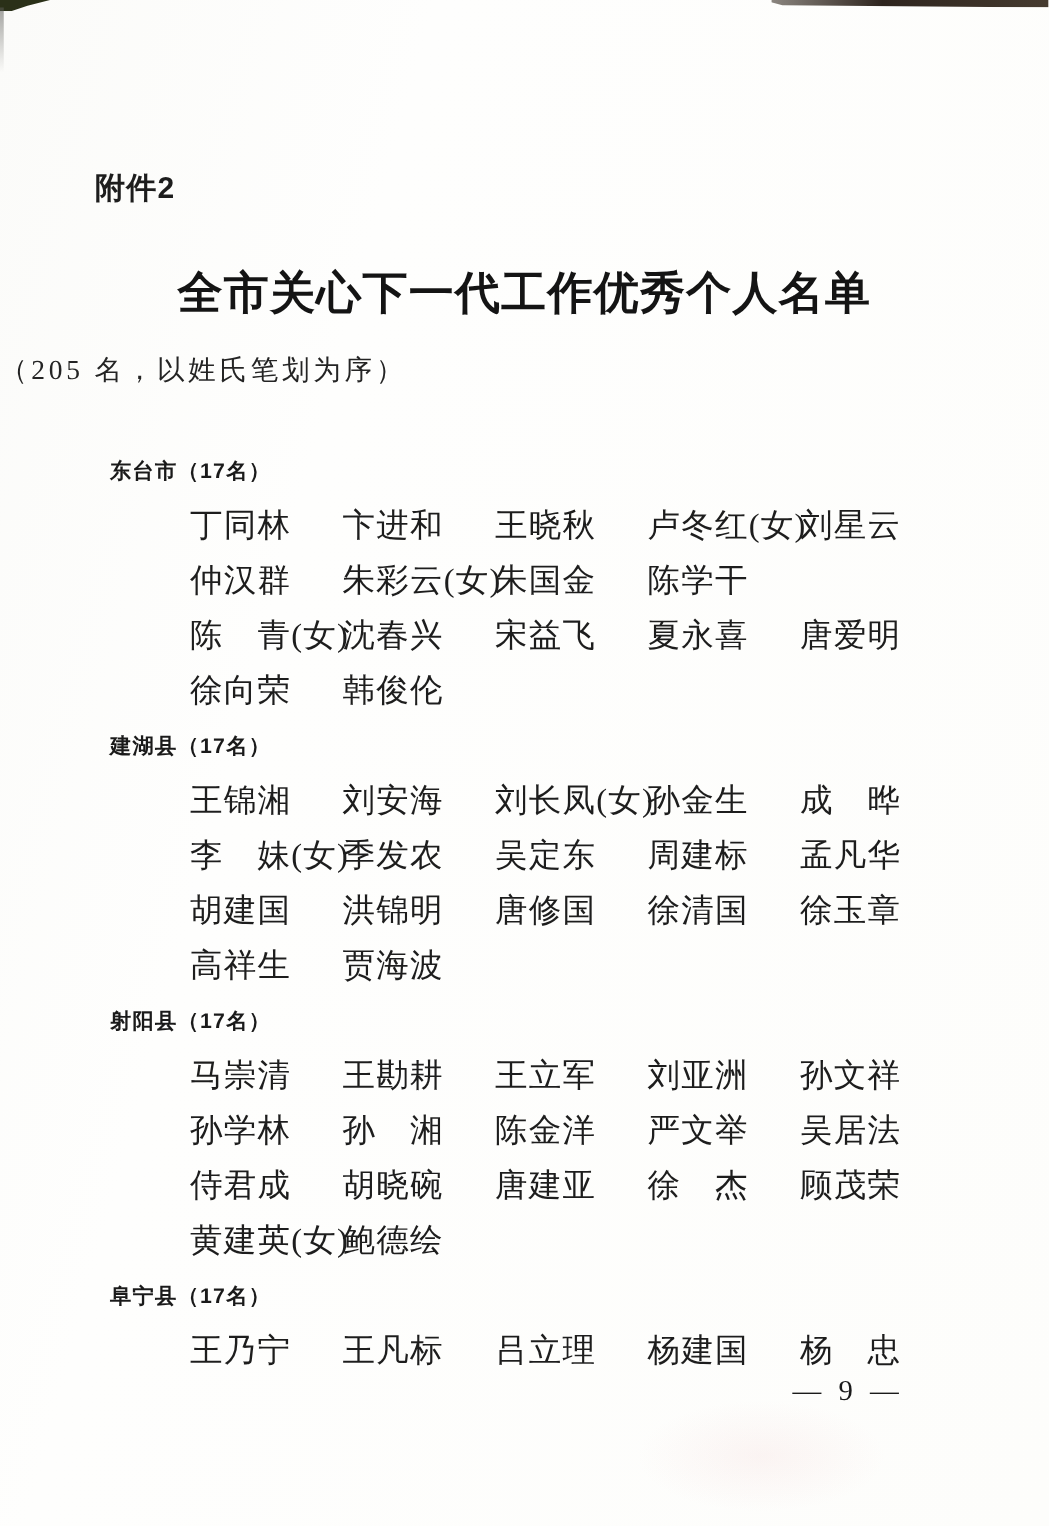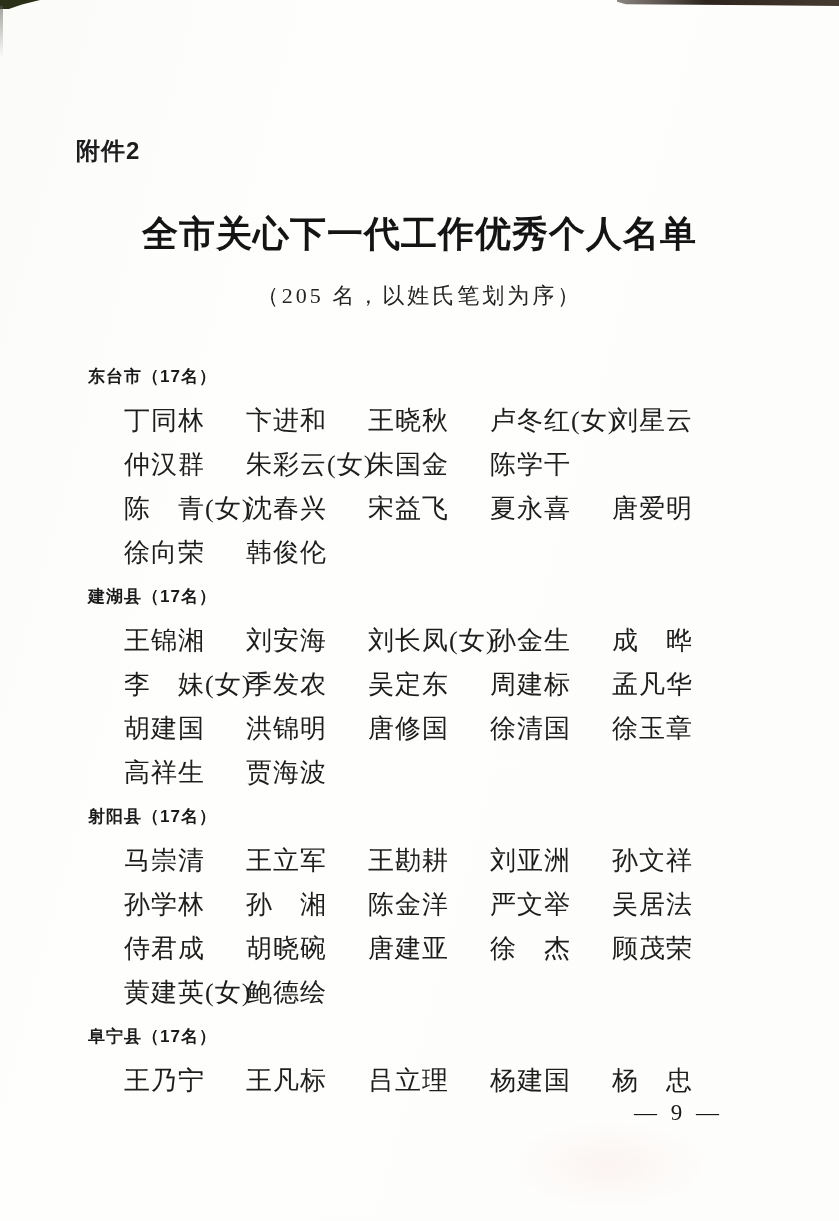--- a/index.html
+++ b/index.html
@@ -55,21 +55,21 @@
     text-align: center;
     font-family: "Liberation Sans", sans-serif;
     font-size: 36px;
     font-weight: bold;
     line-height: 44px;
     letter-spacing: 1px;
     color: #141414;
   }
   .subtitle {
     margin: 26px 0 0 0;
-    text-align: center;
+    text-align: left;
     font-size: 22px;
     line-height: 28px;
     letter-spacing: 3px;
     color: #242424;
   }
   
   .content {
     margin: 44px 0 0 88px;
   }
   .section-header {
@@ -78,21 +78,21 @@
     align-items: center;
     font-family: "Liberation Sans", sans-serif;
     font-size: 17px;
     font-weight: bold;
     letter-spacing: 1px;
     color: #1a1a1a;
     white-space: nowrap;
   }
   .name-row {
     height: 44px;
-    margin-left: 36px;
+    margin-left: 64px;
     display: grid;
     grid-template-columns: 122px 122px 122px 122px auto;
     align-items: center;
   }
   .name {
     font-size: 26px;
     letter-spacing: 1px;
     white-space: nowrap;
     color: #1d1d1d;
   }
@@ -169,22 +169,22 @@
         <span class="name">徐清国</span>
         <span class="name">徐玉章</span>
       </div>
       <div class="name-row">
         <span class="name">高祥生</span>
         <span class="name">贾海波</span>
       </div>
       <div class="section-header">射阳县（17名）</div>
       <div class="name-row">
         <span class="name">马崇清</span>
+        <span class="name">王勘耕</span>
         <span class="name">王立军</span>
-        <span class="name">王勘耕</span>
         <span class="name">刘亚洲</span>
         <span class="name">孙文祥</span>
       </div>
       <div class="name-row">
         <span class="name">孙学林</span>
         <span class="name">孙　湘</span>
         <span class="name">陈金洋</span>
         <span class="name">严文举</span>
         <span class="name">吴居法</span>
       </div>

